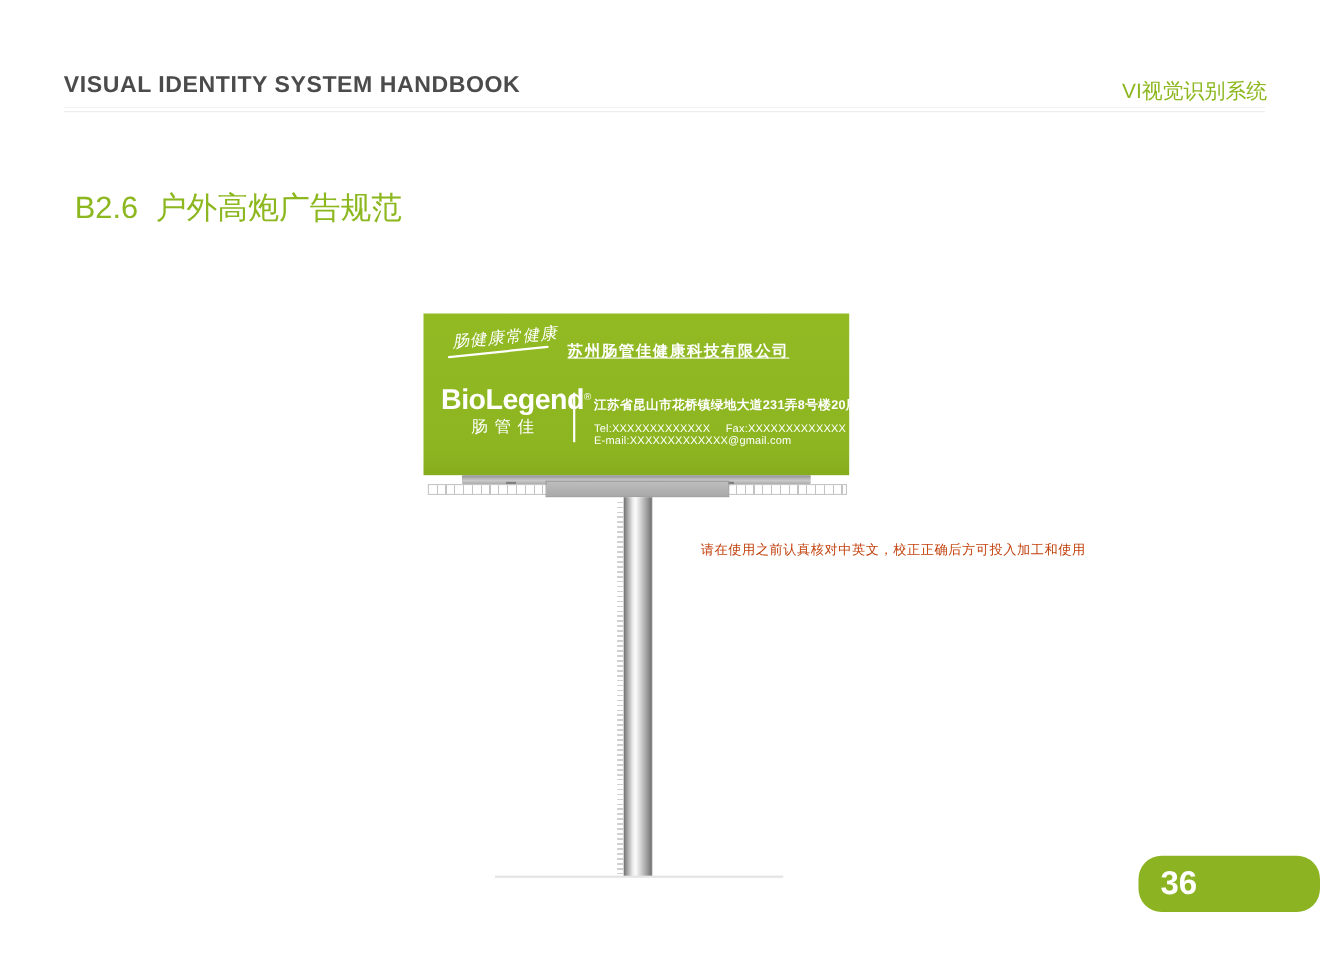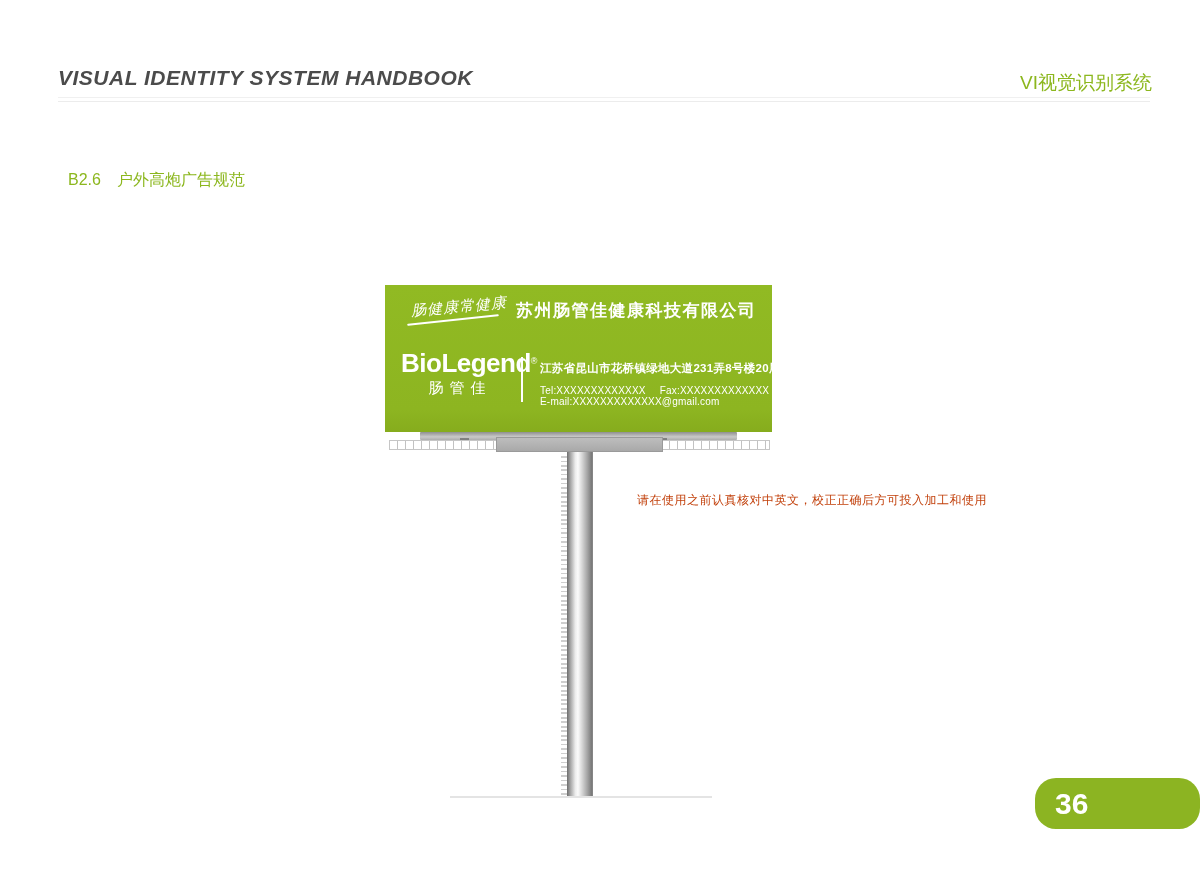--- a/index.html
+++ b/index.html
@@ -2,42 +2,42 @@
 <html><head>
 <meta charset="utf-8">
 <style>
   * { margin:0; padding:0; box-sizing:border-box; }
   html,body { width:1200px; height:884px; background:#ffffff; overflow:hidden;
               font-family:"Liberation Sans", sans-serif; }
   .page { position:relative; width:1200px; height:884px; background:#fff; }
 
   
   .header-title { position:absolute; left:58px; top:66px; font-size:21px; font-weight:bold;
-                  color:#4b4b4b; letter-spacing:0.5px;font-style:italic; }
+                  color:#4b4b4b; letter-spacing:0.5px; }
   .header-sub   { position:absolute; right:48px; top:70px; font-size:19px; font-weight:normal;
                   color:#8cb71e; }
   .header-rule  { position:absolute; left:58px; right:50px; top:97px; height:5px;
                   border-top:1px solid #f0f0f0; border-bottom:1px solid #ececec; }
 
   
-  .section-title { position:absolute; left:68px; top:170px; font-size:16px; color:#8cb71e; }
+  .section-title { position:absolute; left:68px; top:170px; font-size:28px; color:#8cb71e; }
   .section-title .code { margin-right:16px; }
 
   
   .panel { position:absolute; left:385px; top:285px; width:387px; height:147px;
            background:linear-gradient(180deg,#91ba23 0%, #8db521 85%, #86ac1d 100%); }
 
   .slogan { position:absolute; left:26px; top:12px; width:110px; color:#ffffff;
             font-family:"DejaVu Serif", serif; font-style:italic; font-size:15px;
             letter-spacing:1px; transform:rotate(-5deg); white-space:nowrap; }
   .slogan-swash { position:absolute; left:22px; top:34px; width:92px; height:2px;
                   background:#ffffff; border-radius:2px; transform:rotate(-6deg); }
 
-  .company { position:absolute; left:131px; top:14px; width:250px; color:#ffffff;
-             font-size:17px; font-weight:bold; letter-spacing:1.5px; white-space:nowrap; }
+  .company { position:absolute; left:131px; top:26px; width:250px; color:#ffffff;
+             font-size:14px; font-weight:bold; letter-spacing:1.5px; white-space:nowrap;text-decoration:underline; }
 
   .logo-block { position:absolute; left:16px; top:64px; width:112px; text-align:center; }
   .logo-word  { color:#ffffff; font-size:26px; font-weight:bold; letter-spacing:-0.5px;
                 line-height:28px; white-space:nowrap;text-align:center; }
   .logo-reg   { font-size:9px; vertical-align:top; position:relative; top:-2px; font-weight:normal; }
   .logo-cn    { color:#ffffff; font-size:15px; font-weight:normal; letter-spacing:6px;
                 margin-top:2px; padding-left:6px; }
 
   .vdivider { position:absolute; left:136px; top:72px; width:2px; height:45px; background:#ffffff; }
 

